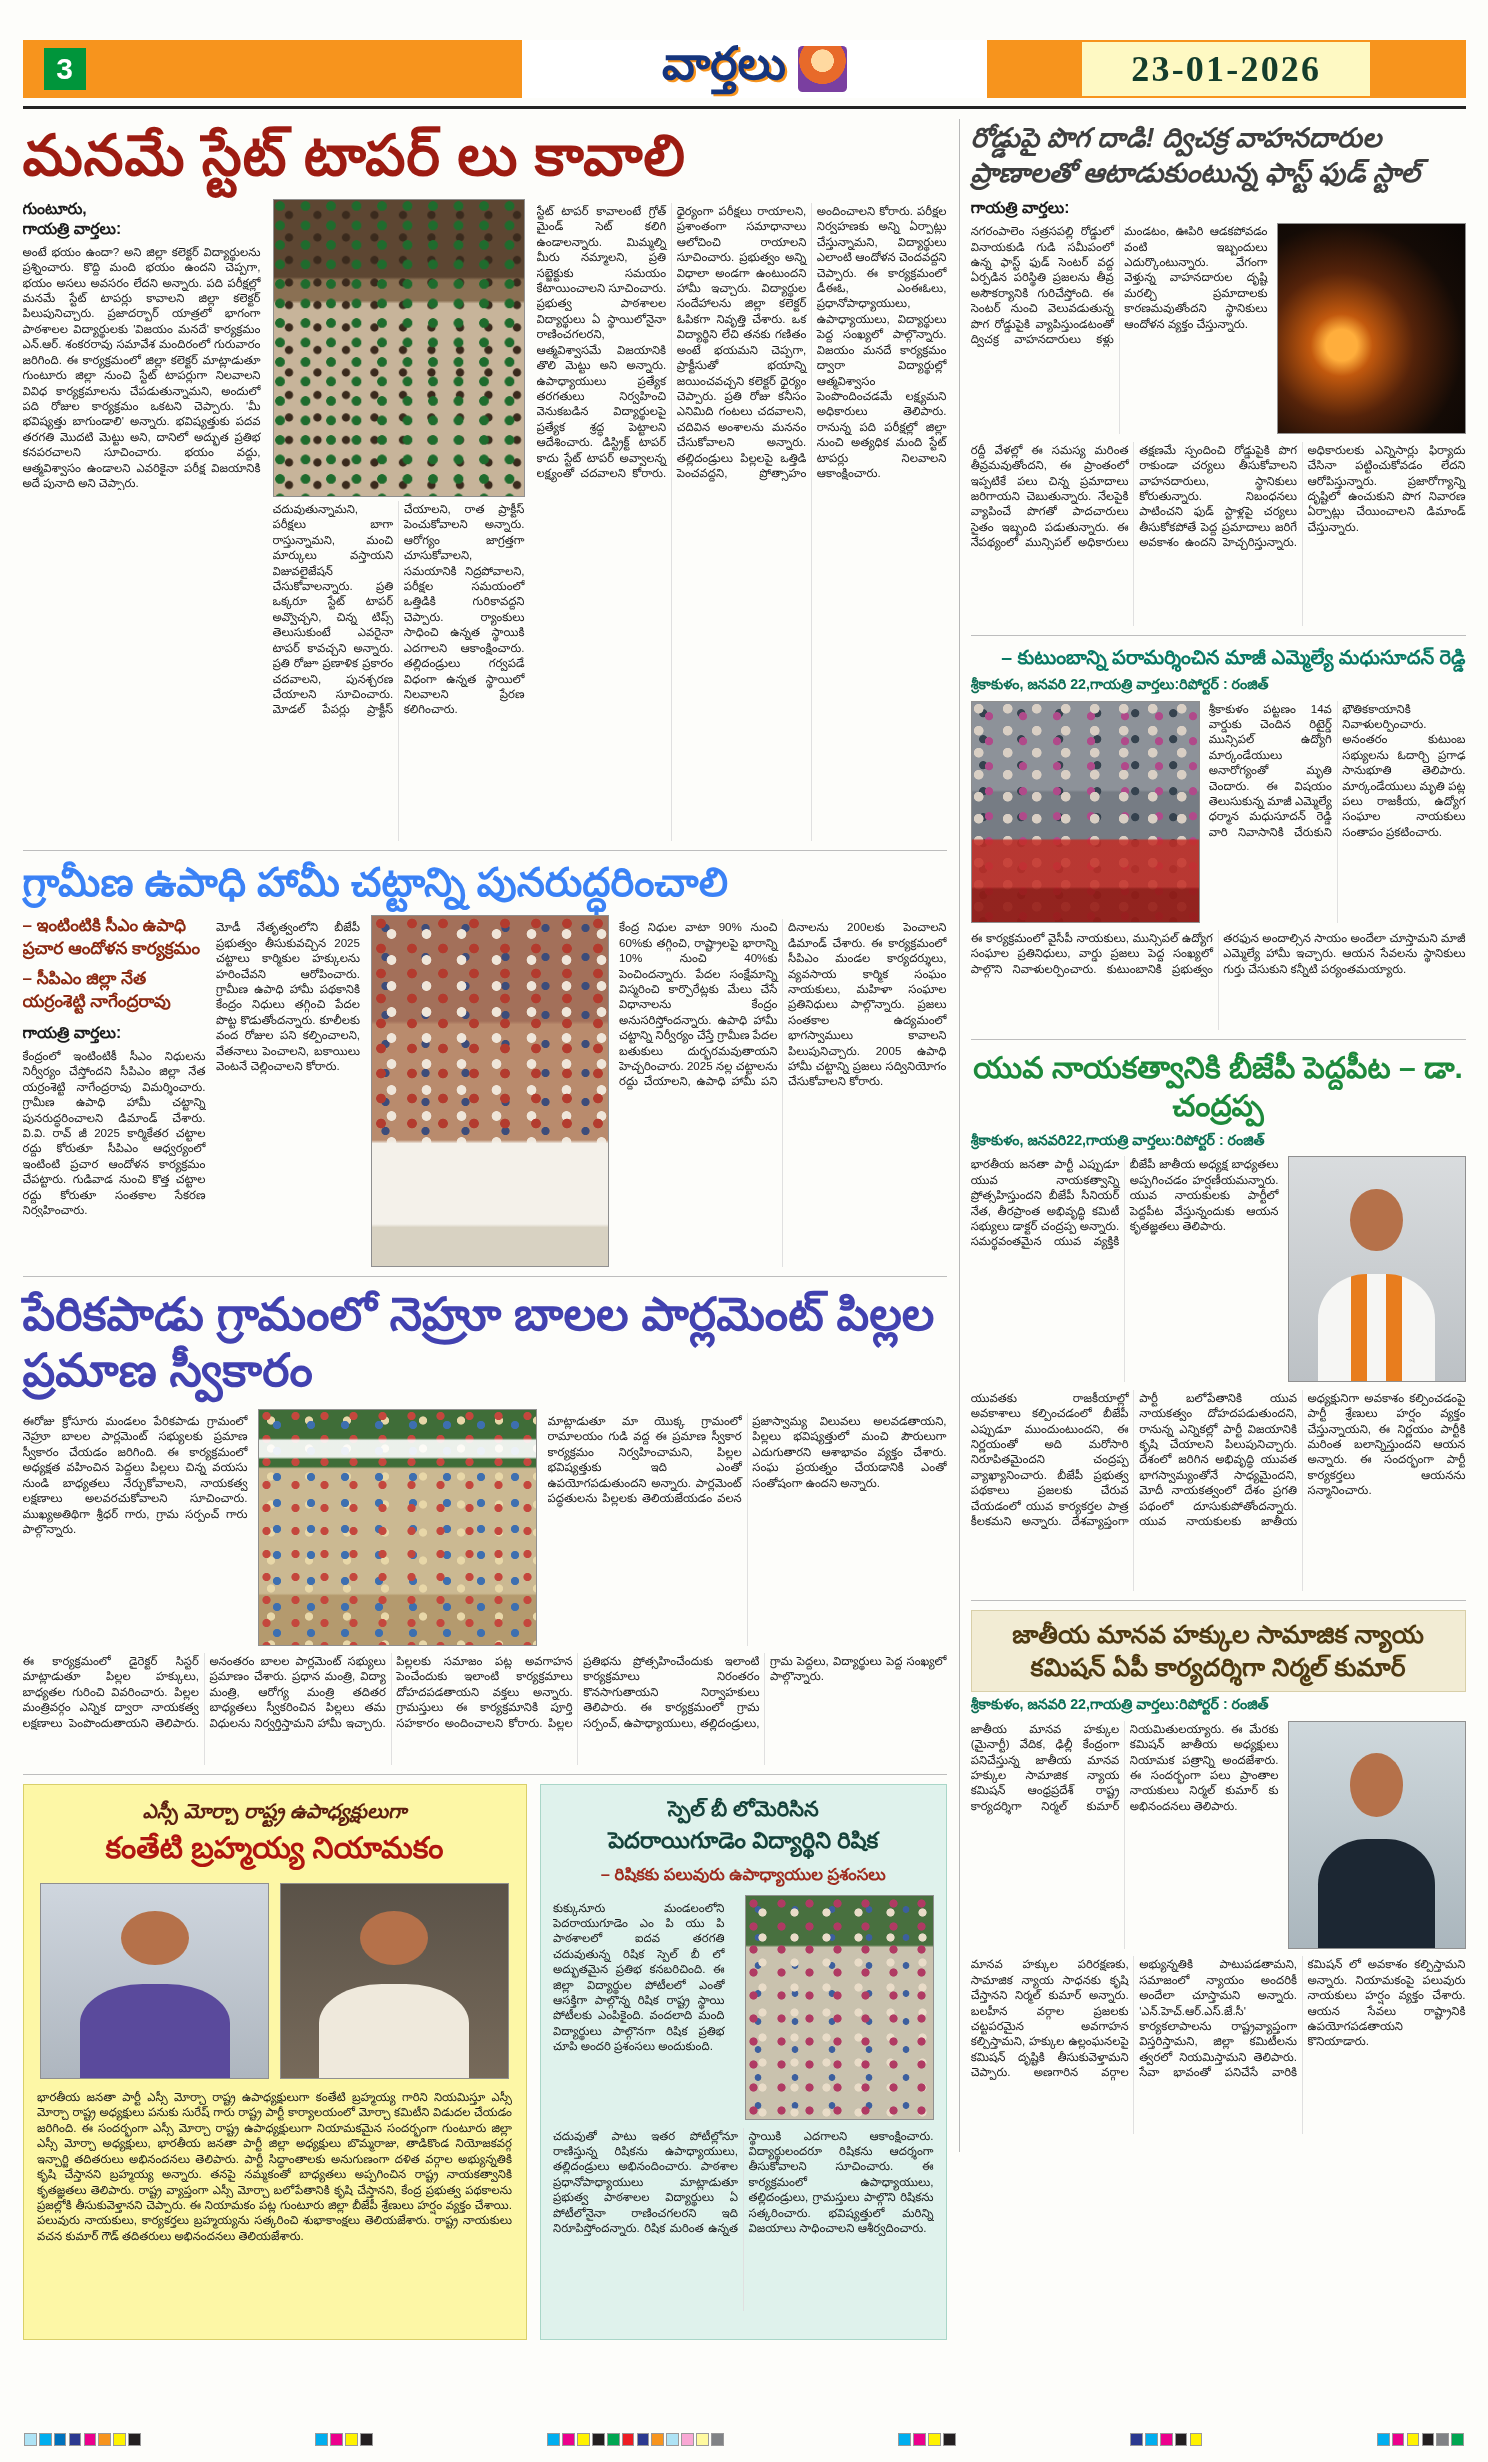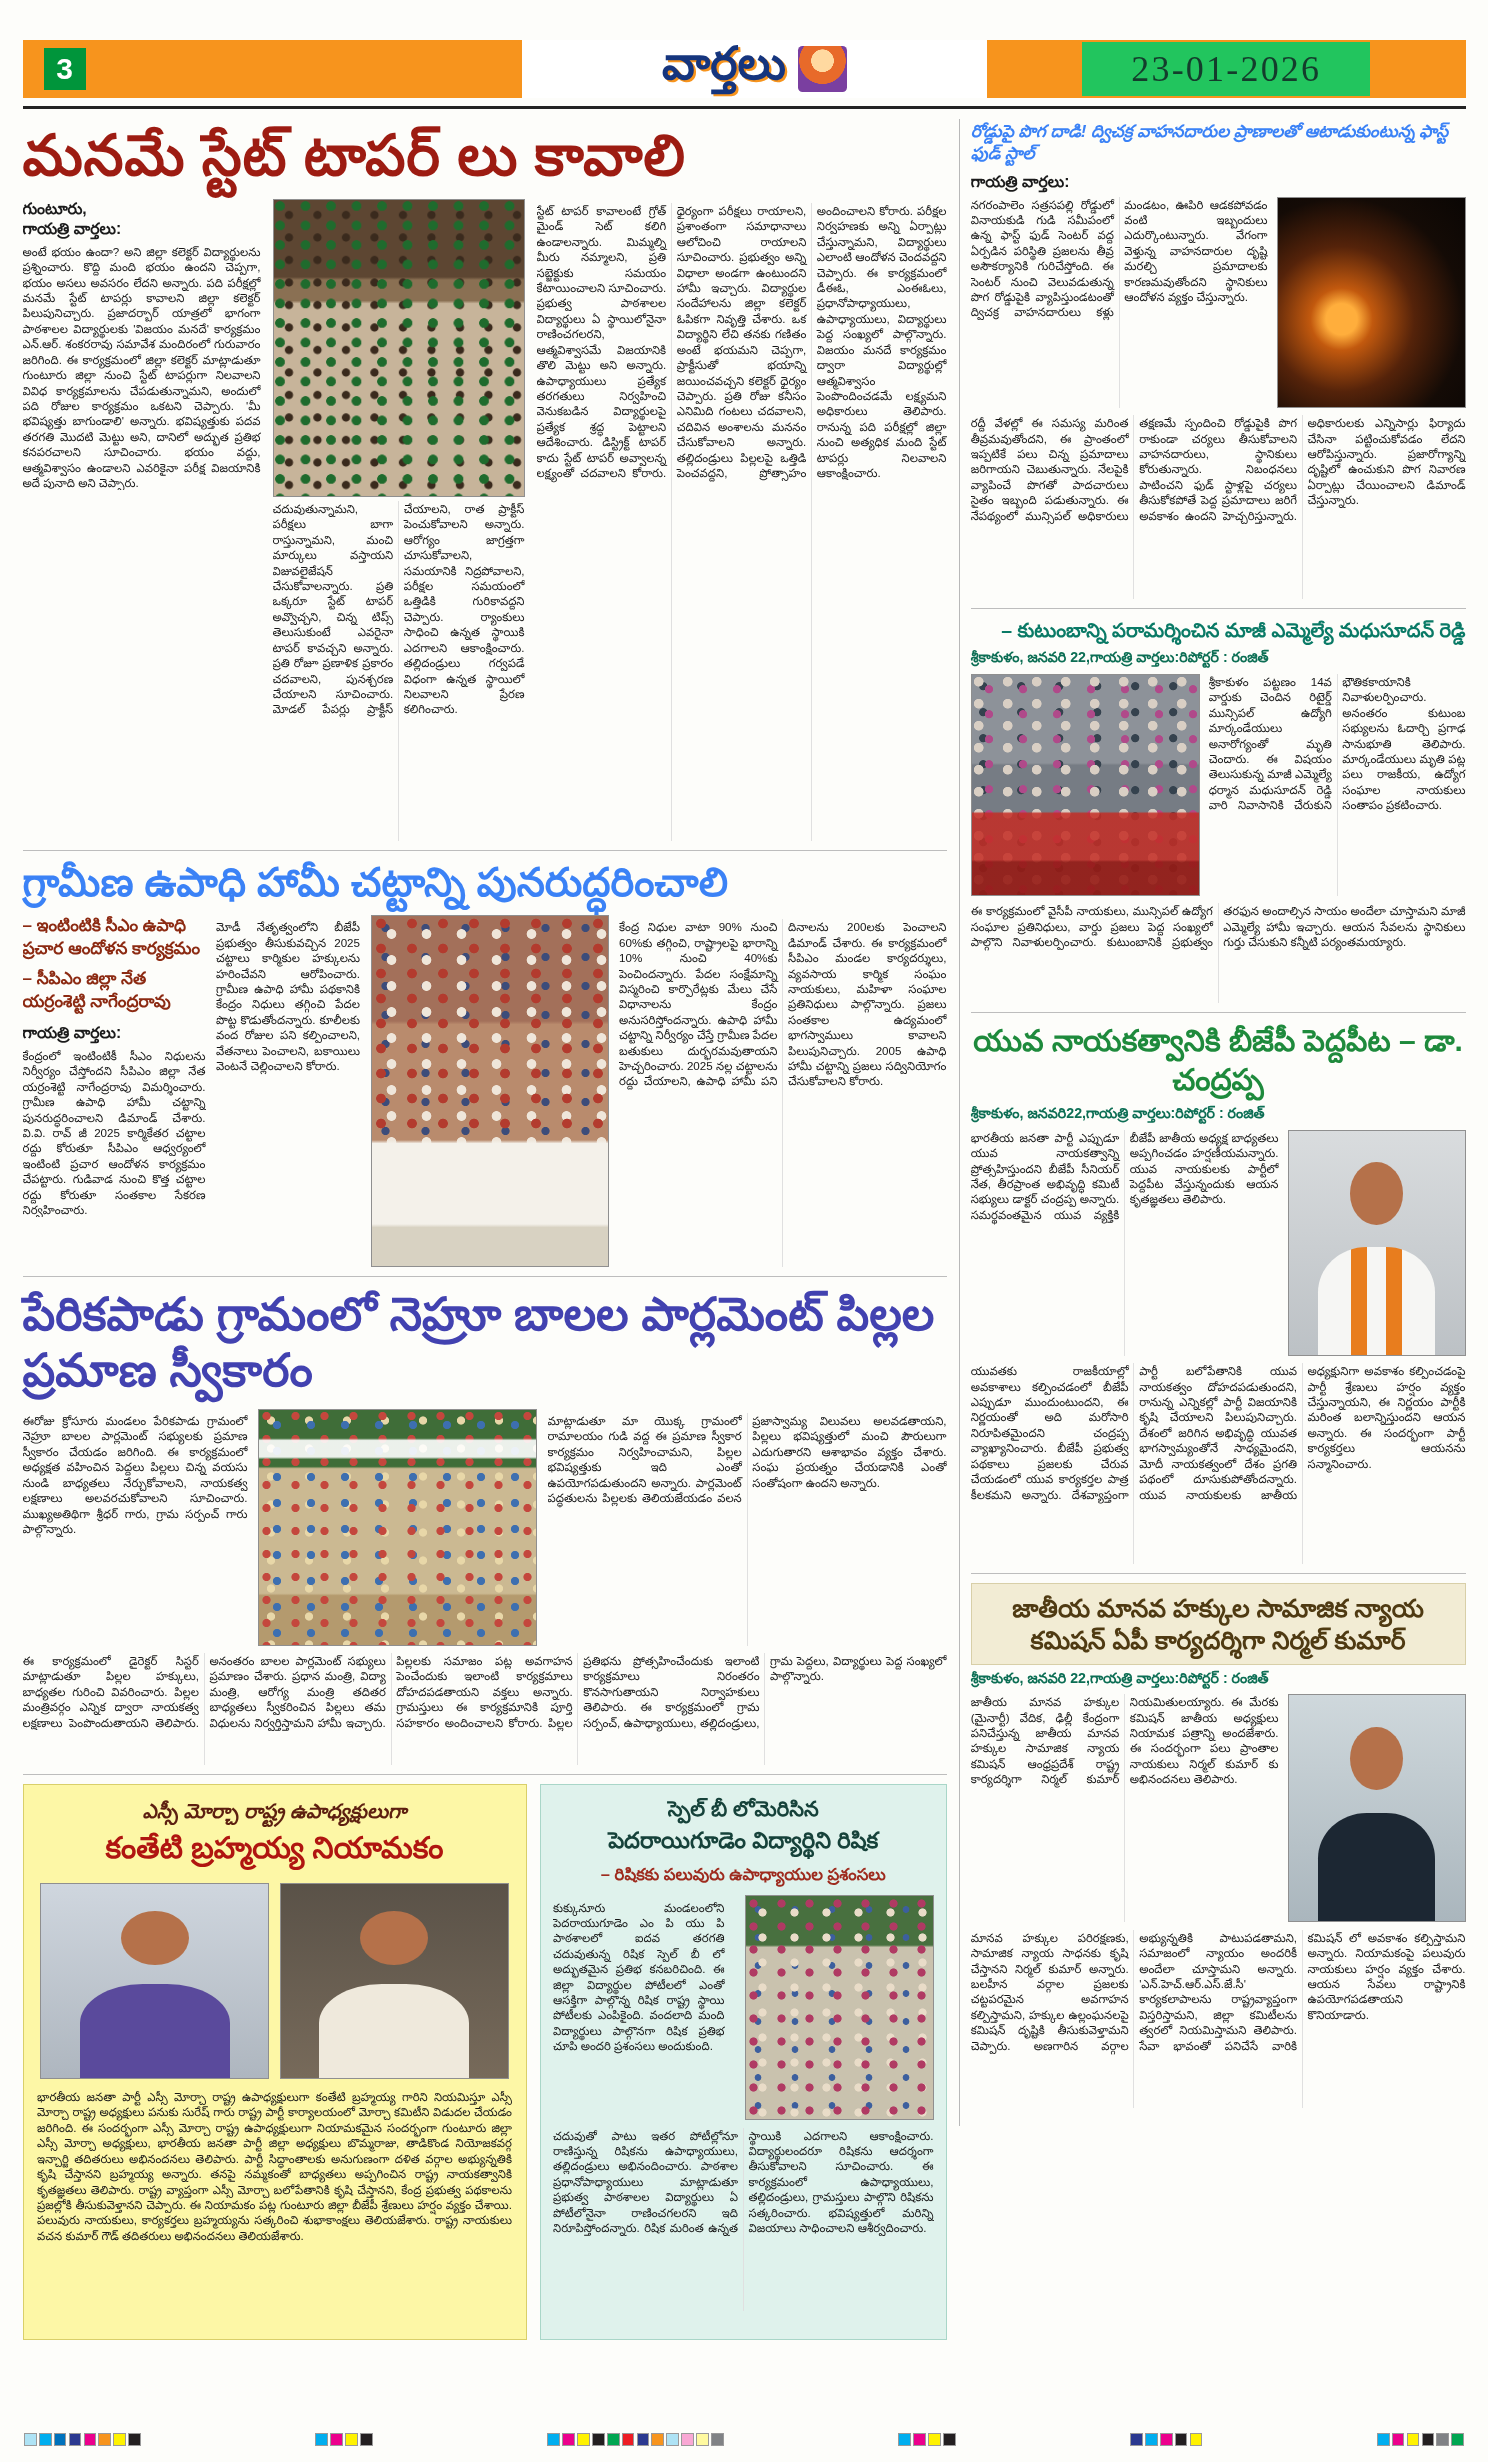--- a/index.html
+++ b/index.html
@@ -13,22 +13,22 @@
   .hdr-strip { background:#f7941d; flex:1; display:flex; align-items:center; }
   .hdr-left { padding-left:21px; }
   .pagenum { width:42px; height:42px; background:#00953b; color:#fff; font-size:30px; font-weight:bold;
              display:flex; align-items:center; justify-content:center; }
   .hdr-center { width:465px; background:#fff; display:flex; align-items:center; justify-content:center; gap:12px; }
   .masthead-text { font-size:46px; font-weight:bold; color:#15357e; text-shadow:2.2px 2.2px 0 #f7941d;
                    font-family:"Liberation Serif","DejaVu Serif",serif; }
   .masthead-graphic { width:49px; height:46px; border-radius:4.5px;
       background: radial-gradient(circle at 50% 32%, #ffd9a0 0 28%, #e86a2a 29% 58%, #7a3fa0 59% 100%); }
   .hdr-right { justify-content:center; }
-  .datebox { background:#22c55e; color:#143d2c; font-family:"Liberation Serif","DejaVu Serif",serif;
-             font-weight:normal; font-size:36px; letter-spacing:2.2px; padding:6px 49px; }
+  .datebox { background:#fef9c3; color:#143d2c; font-family:"Liberation Serif","DejaVu Serif",serif;
+             font-weight:bold; font-size:36px; letter-spacing:2.2px; padding:6px 49px; }
   .rule { border-top:3px solid #232323; margin:7.5px 22.5px 0; }
 
   
   .content { display:flex; gap:12px; margin:10.5px 22.5px 0; align-items:flex-start; }
   .main-col { width:924px; }
   .side-col { flex:1; border-left:0.7px solid #b8b8b8; padding-left:11.2px; min-width:0; }
   .art { border-bottom:0.7px solid #bdbdbd; padding-bottom:9px; margin-bottom:9px; }
   .art:last-child { border-bottom:none; }
 
   .body-text { font-size:11.6px; line-height:1.33; text-align:justify; color:#141414; margin:4.5px 0 0; overflow:hidden; }
@@ -116,21 +116,21 @@
   .photo-rishika { width:189px; height:100%;
       background:
         radial-gradient(circle at 7.5px 7.5px, #b03a63 3.7px, transparent 4.5px),
         radial-gradient(circle at 16.5px 16.5px, #e9dcc8 3.7px, transparent 4.5px),
         radial-gradient(circle at 12px 13.5px, #3c5f9e 3px, transparent 3.7px),
         linear-gradient(#48703f 0 22%, #c9c2ae 23% 100%);
       background-size: 28px 23px, 32px 25px, 37px 28px, 100% 100%; }
   .bc-bottom { height:183px; margin-top:7.5px; }
 
   
-  .a2-head { font-size:17px; font-style:italic; font-weight:bold; color:#3b82f6; line-height:1.33; margin:1.5px 0 6px; }
+  .a2-head { font-size:27px; font-style:italic; font-weight:bold; color:#404040; line-height:1.33; margin:1.5px 0 6px; }
   .a2-row { display:flex; gap:9px; height:211px; overflow:hidden; margin-top:4.5px; }
   .a2-row .body-text { flex:1; height:100%; min-width:0; margin-top:0; }
   .photo-fastfood { width:189px; height:100%;
       background:
         radial-gradient(circle at 34% 58%, #ffae3c 0 9%, #c2590e 18%, #55230a 42%, #140b06 70%, #0a0604 100%); }
   .a2-bottom { height:184px; margin-top:7.5px; }
 
   
   .a3-head { font-size:31.5px; color:#0e2f1f; font-weight:bold; text-align:center; line-height:1.22; margin:4.5px 0; }
   .a3-sub { font-size:19.5px; color:#0a7a66; font-weight:bold; text-align:right; line-height:1.3; margin:3px 0 6px; }

